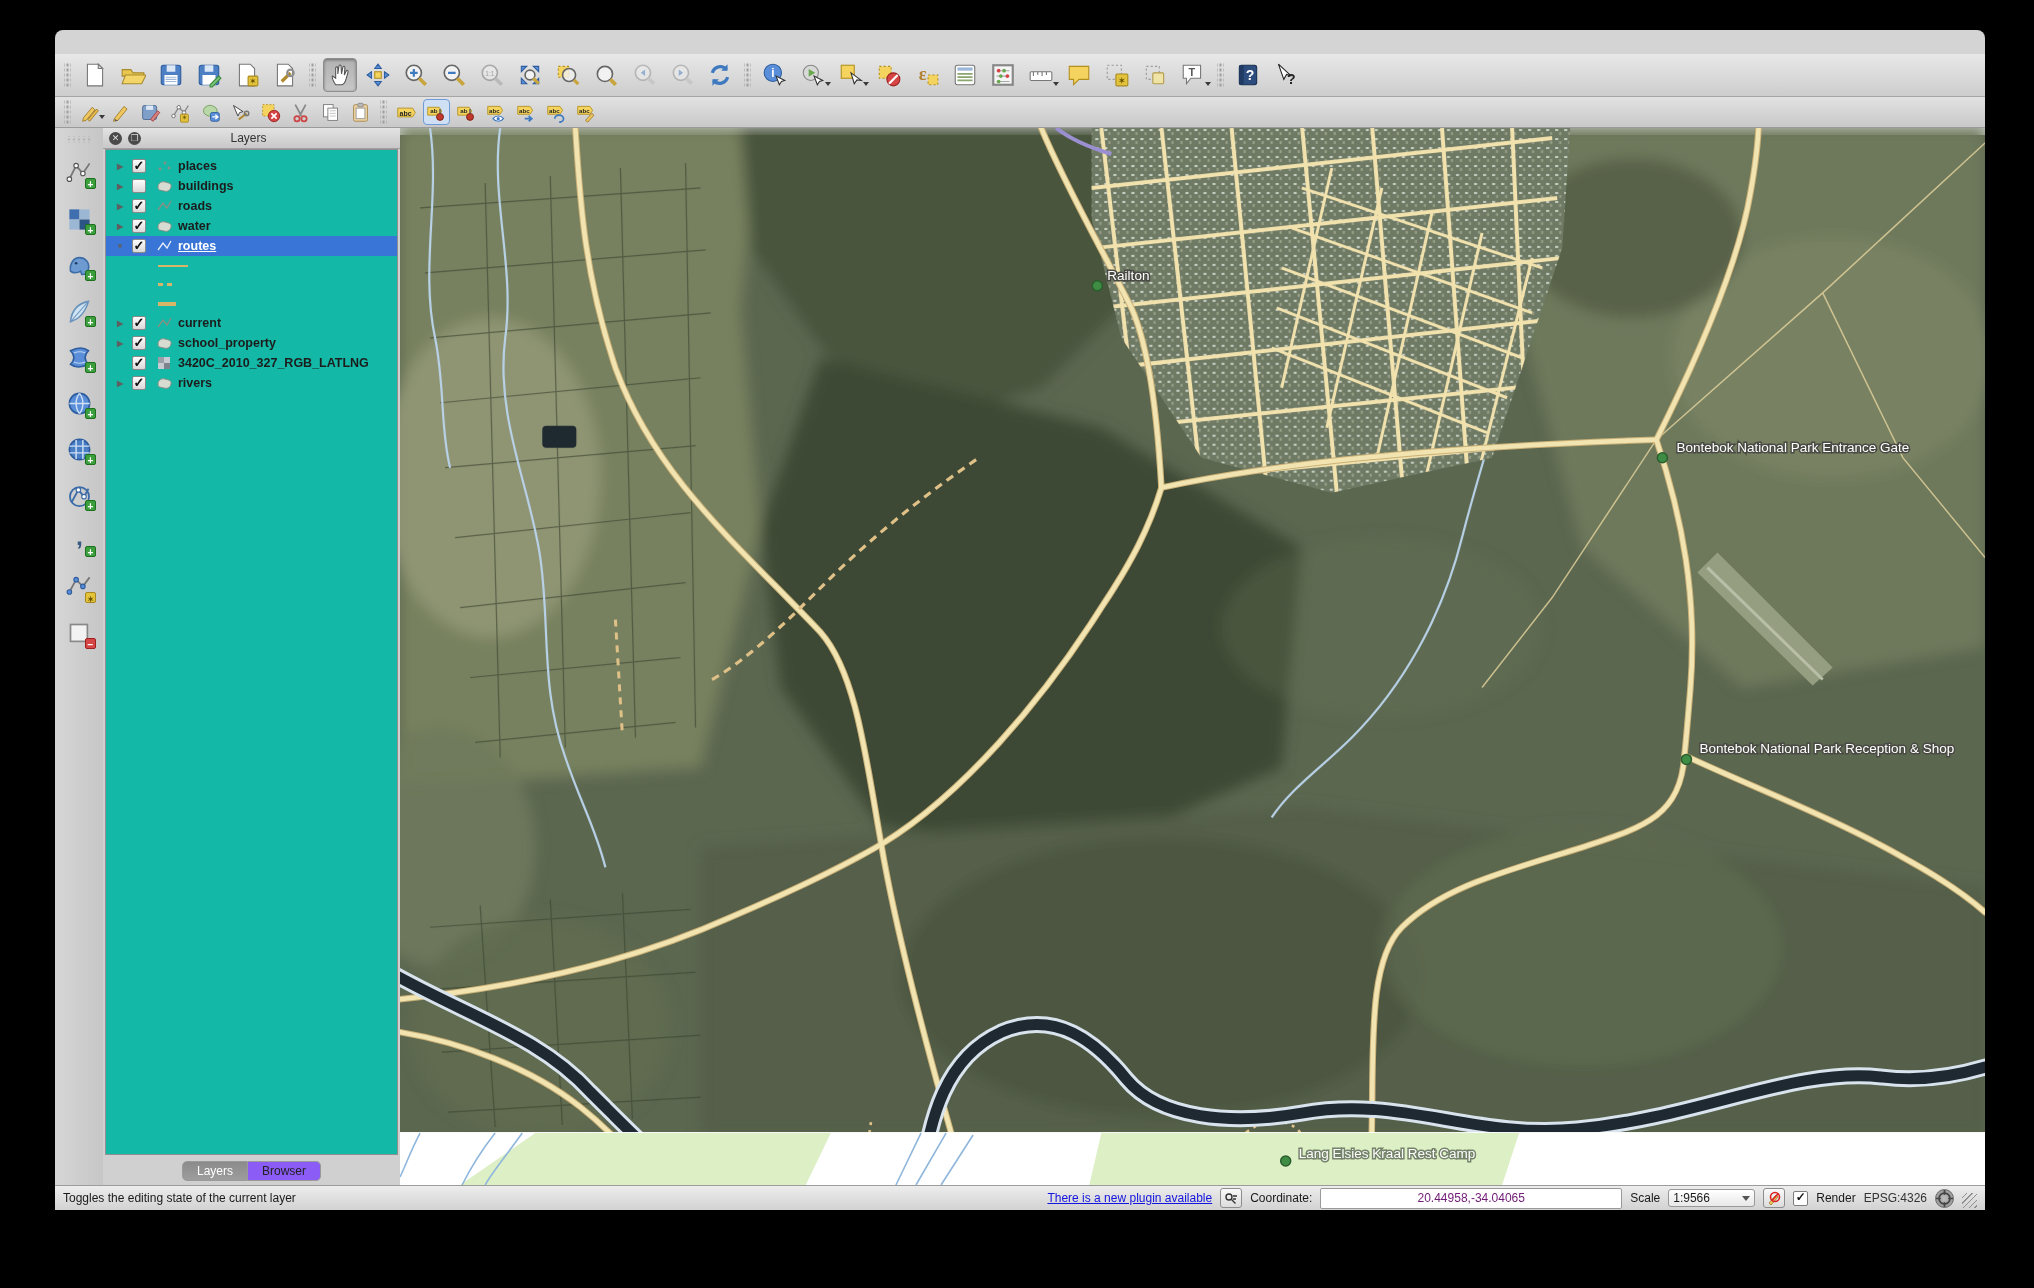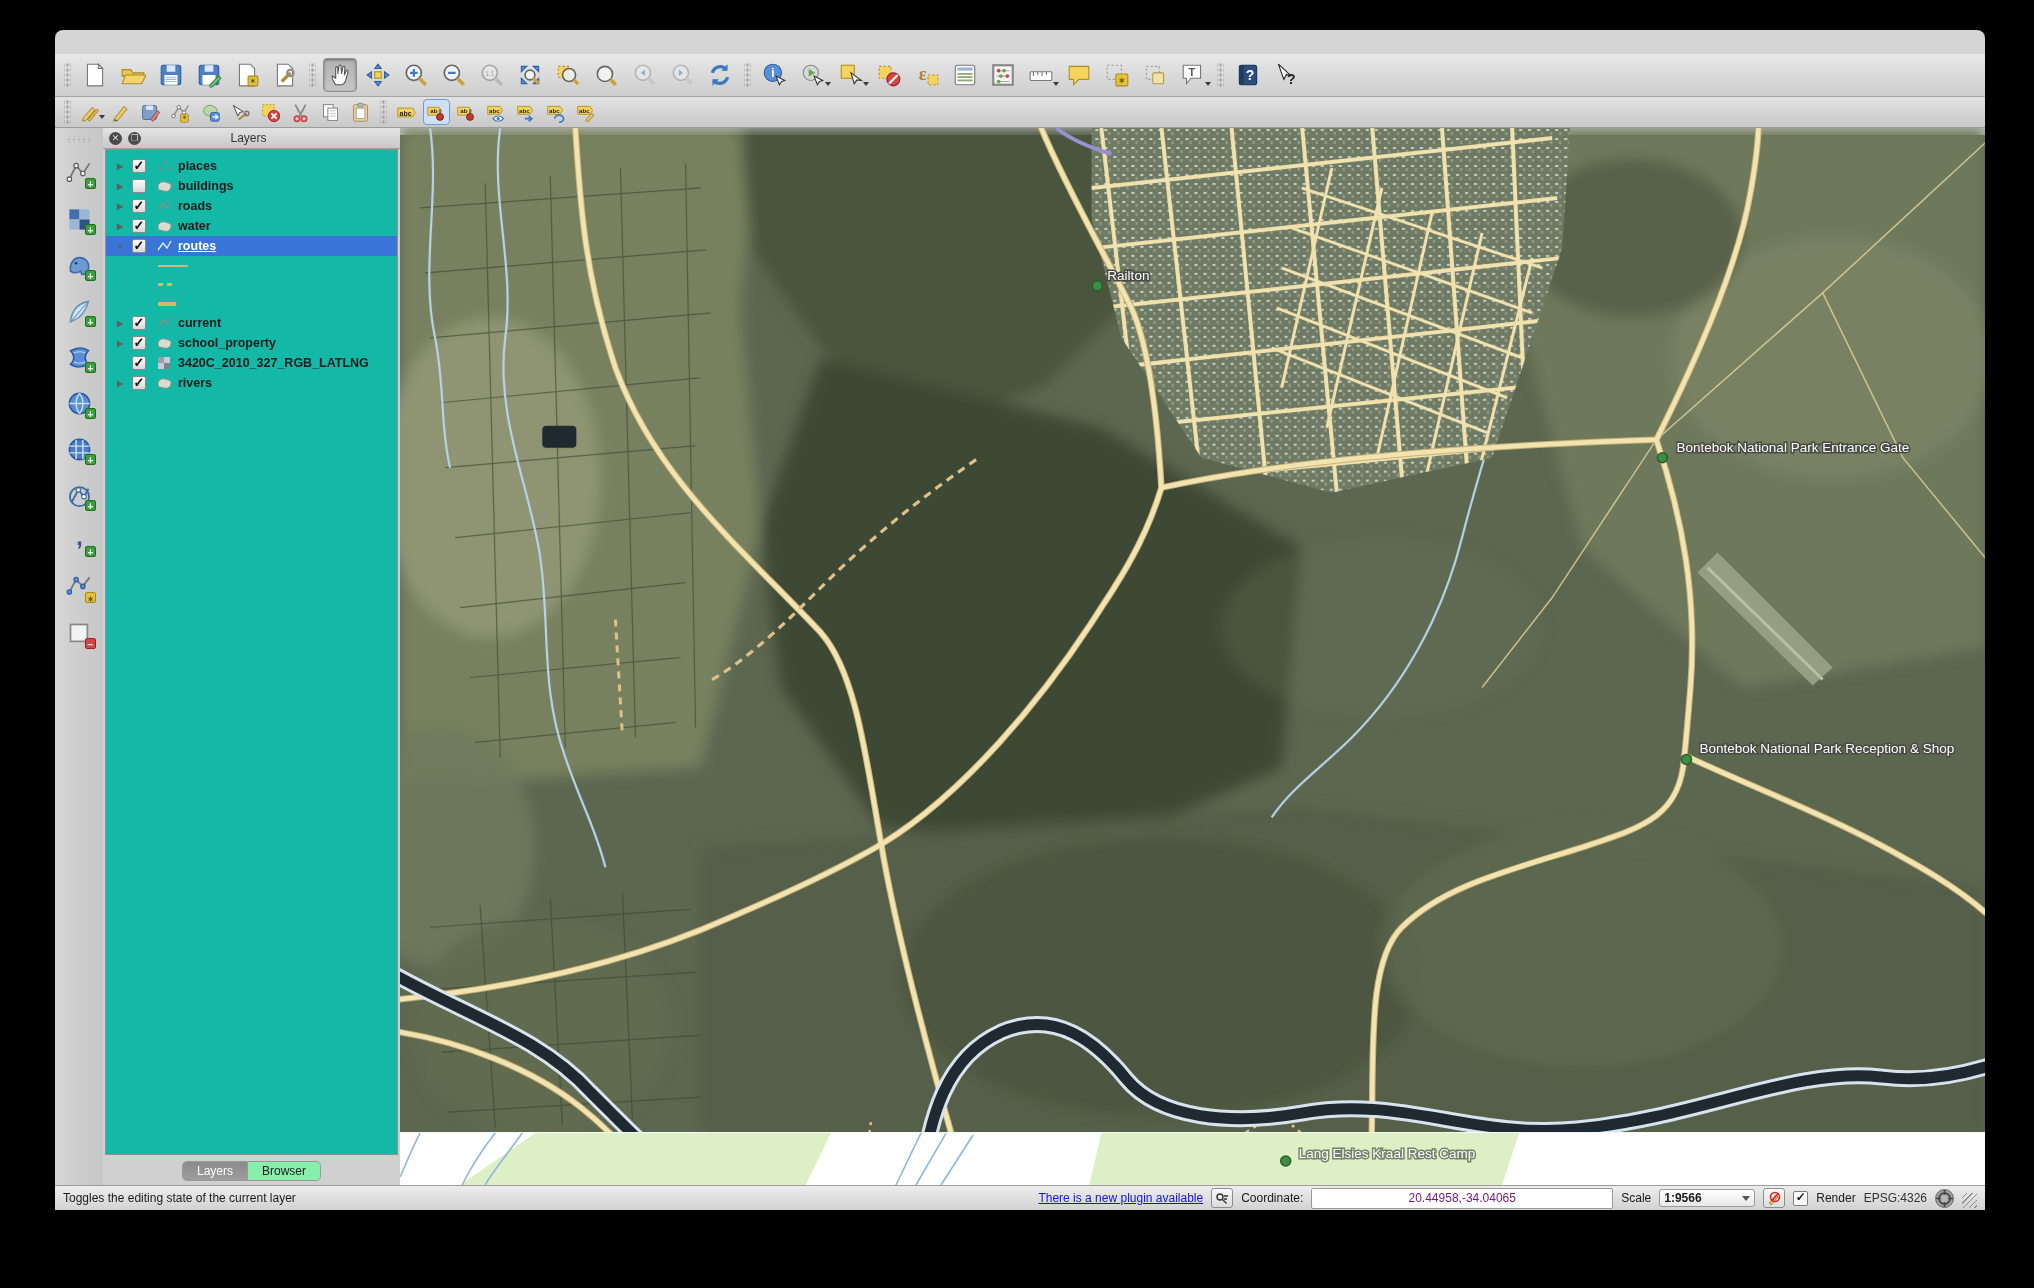--- a/index.html
+++ b/index.html
@@ -76,42 +76,42 @@
   .licon{width:20px;margin-left:8px;display:flex;justify-content:center;}
   .licon svg{width:17px;height:14px;}
   .llabel{margin-left:4px;white-space:nowrap;}
   .lrow.sel{background:#3875d7;}
   .lrow.sel .llabel{color:#fff;text-decoration:underline;}
   .srow{height:19px;display:flex;align-items:center;padding-left:52px;}
   .sw1{width:30px;height:2px;background:#d9b569;}
   .sw2{width:5px;height:3px;background:#d9b569;box-shadow:9px 0 0 #d9b569;}
   .sw3{width:18px;height:4px;background:#d9b569;}
   .paneltabs{position:absolute;left:0;right:0;bottom:4px;display:flex;justify-content:center;}
-  .ptab{font-size:12px;padding:2px 14px;border:1px solid #9a9a9a;background:#86efac;color:#222;}
+  .ptab{font-size:12px;padding:2px 14px;border:1px solid #9a9a9a;background:#8b5cf6;color:#222;}
   .ptab.first{border-radius:5px 0 0 5px;}
   .ptab.last{border-radius:0 5px 5px 0;border-left:none;}
   .ptab.active{background:linear-gradient(#8b8b8b,#9d9d9d);color:#fff;}
   
   .canvas{position:absolute;left:345px;right:0;top:0;bottom:0;background:#fff;overflow:hidden;}
   .canvas svg{display:block;width:100%;height:100%;}
   
   .statusbar{position:absolute;left:0;right:0;bottom:0;height:25px;
              background:linear-gradient(#ededed,#d2d2d2);border-top:1px solid #9c9c9c;
              display:flex;align-items:center;font-size:12px;color:#1a1a1a;
              padding:0 8px;box-sizing:border-box;gap:8px;}
   .sb-msg{white-space:nowrap;}
   .sb-spacer{flex:1;}
   .sb-link{color:#1414e0;text-decoration:underline;white-space:nowrap;}
   .sb-iconbtn{width:20px;height:18px;border:1px solid #8d8d8d;border-radius:3px;
               background:linear-gradient(#fafafa,#dcdcdc);display:flex;align-items:center;justify-content:center;}
   .sb-iconbtn svg{width:14px;height:14px;}
   .coordbox{width:296px;height:17px;border:1px solid #999;border-radius:2px;background:#fff;
             font-size:12px;text-align:center;color:#701a75;font-family:"Liberation Sans",sans-serif;}
-  .combo{width:96px;height:18px;border:1px solid #999;border-radius:3px;background:linear-gradient(#fff,#e8e8e8);
-         display:flex;align-items:center;padding:0 4px;box-sizing:border-box;gap:4px;font-weight:bold;}
+  .combo{width:87px;height:18px;border:1px solid #999;border-radius:3px;background:linear-gradient(#fff,#e8e8e8);
+         display:flex;align-items:center;padding:0 4px;box-sizing:border-box;gap:4px;}
   .combo .val{flex:1;font-size:12px;}
   .combo .arr{width:0;height:0;border:4px solid transparent;border-top:5px solid #555;margin-top:4px;}
   .chk{width:13px;height:13px;border:1px solid #7e7e7e;border-radius:2px;background:#fff;
        font-size:12px;line-height:10px;text-align:center;color:#111;}
   .chk.on::after{content:"✓";font-weight:bold;}
   .crsbtn{width:19px;height:19px;border-radius:50%;background:radial-gradient(#bdbdbd,#8d8d8d);
           border:1px solid #6d6d6d;box-sizing:border-box;display:flex;align-items:center;justify-content:center;}
   .sizegrip{width:15px;height:15px;align-self:flex-end;margin-bottom:2px;
             background:repeating-linear-gradient(135deg,transparent 0 3px,#8f8f8f 3px 4px);}
 </style>

